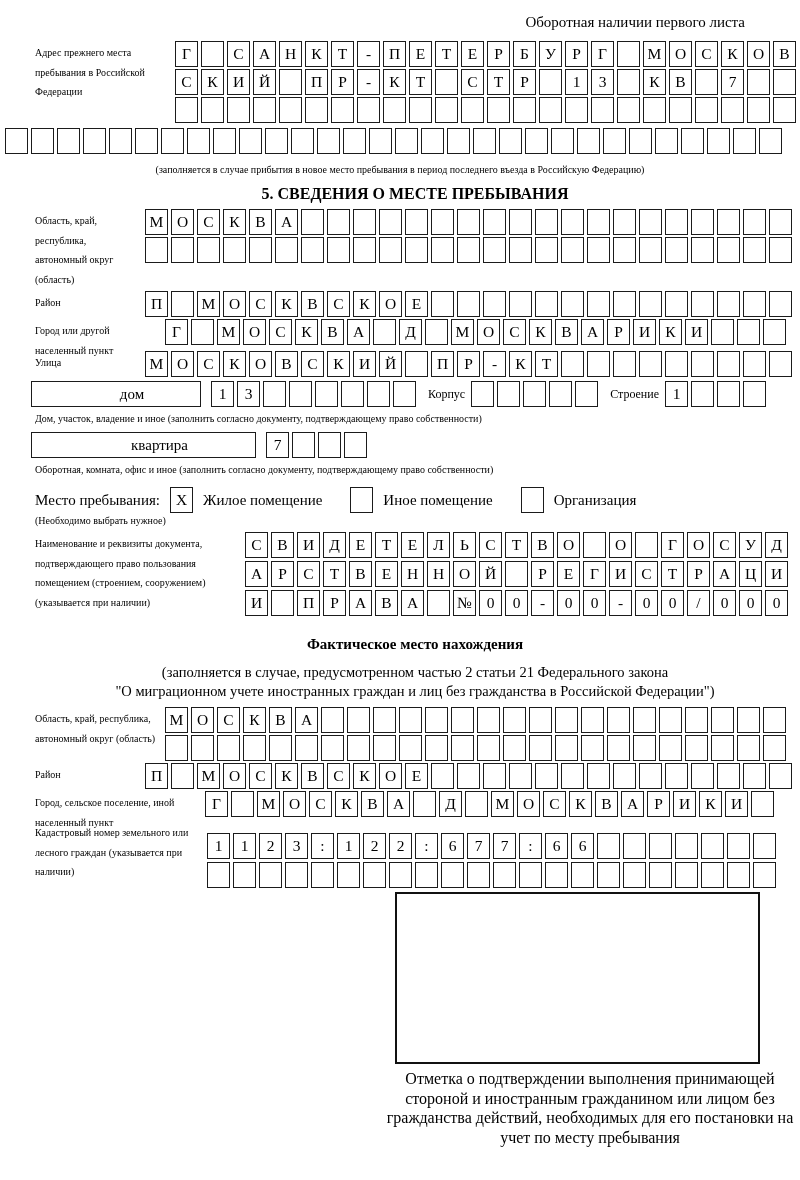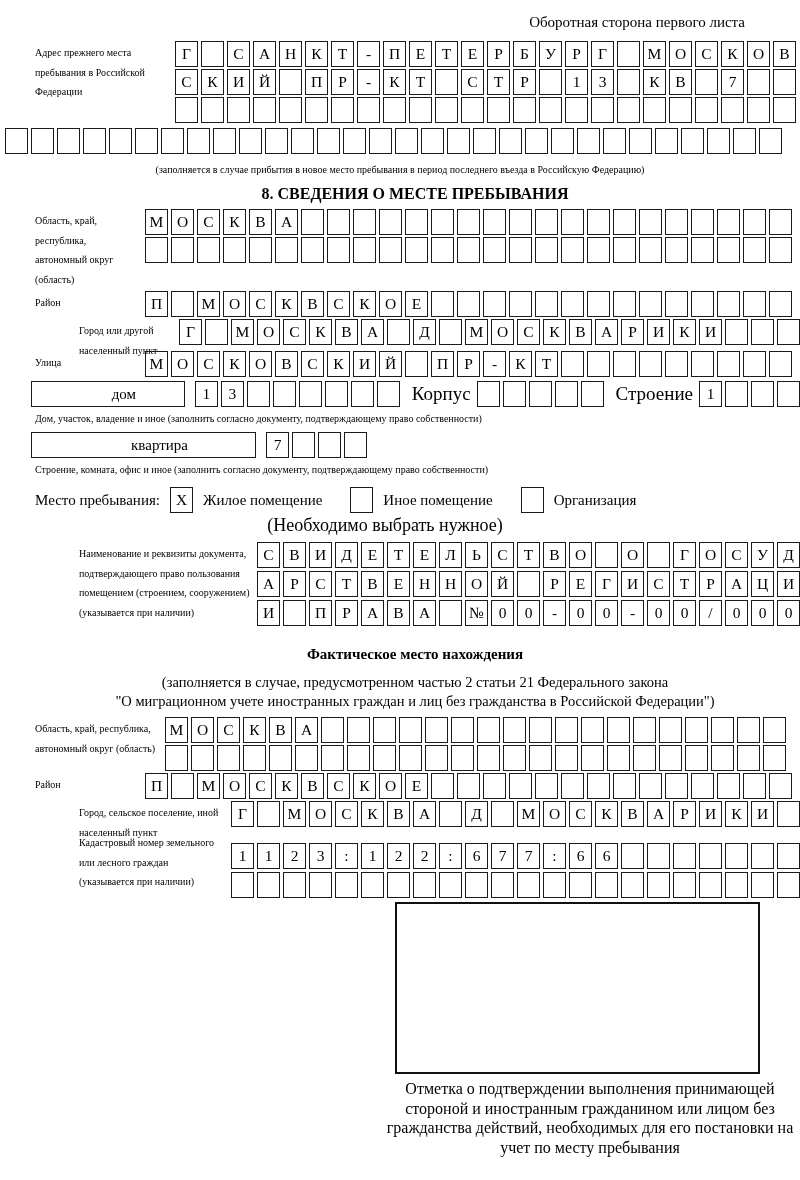--- a/index.html
+++ b/index.html
@@ -6,21 +6,21 @@
   .page {
     position:relative; width:800px; height:1180px; box-sizing:border-box;
     padding:14px 0 0 35px; background:#fff; color:#000;
     font-family:"Liberation Serif","DejaVu Serif",serif; overflow:hidden;
   }
   .page-note { text-align:right; padding-right:55px; font-size:15px; }
 
   .lbl { font-size:10px; line-height:19.5px; padding-top:2px; padding-right:6px; box-sizing:border-box; }
   .w140 { width:140px; } .w110 { width:110px; } .w130 { width:130px; }
   .w210 { width:210px; } .w170 { width:170px; } .w172 { width:172px; }
-  .lbl.overlap { height:30px; overflow:visible;margin-left:44px; }
+  .lbl.overlap { height:30px; overflow:visible; }
 
   .lrow { display:flex; align-items:flex-start; margin-bottom:2px; }
   .stack { display:flex; flex-direction:column; gap:2px; }
 
   .cells { display:inline-flex; gap:3px; flex-wrap:nowrap; }
   .cell {
     box-sizing:border-box; flex:0 0 23px; width:23px; height:26px;
     border:1.5px solid #1b1b1b; text-align:center;
     font-size:15.5px; line-height:23px; font-family:"Liberation Serif",serif;
   }
@@ -31,47 +31,47 @@
 
   .sec-title { text-align:center; font-weight:bold; font-size:16px; margin:6px 35px 6px 0; width:760px; }
 
   .house-row { display:flex; align-items:center; margin-top:4px; }
   .namebox {
     box-sizing:border-box; height:26px; border:1.5px solid #1b1b1b;
     display:inline-flex; align-items:center; justify-content:center; font-size:15px;padding-left:32px;
   }
   .w-dom { width:170px; margin-left:-4px; margin-right:10px; }
   .w-kv  { width:225px; margin-left:-4px; margin-right:10px; }
-  .inline-lbl { font-size:19px; margin:0 6px 0 12px; }
+  .inline-lbl { font-size:12px; margin:0 6px 0 12px; }
 
   .stay-row { display:flex; align-items:center; margin-top:8px; font-size:15px; }
   .stay-row .cell { margin:0 10px 0 10px; }
   .opt { margin-right:18px; }
-  .stay-note { text-align:center; width:700px; font-size:18px; margin-top:2px; }
+  .stay-note { text-align:left; width:700px; font-size:10px; margin-top:2px; }
 
   .mid-head { text-align:center; font-weight:bold; font-size:15px; margin:16px 40px 10px 0; width:760px; }
   .mid-sub { text-align:center; font-size:14.5px; line-height:19px; margin-right:40px; width:760px; }
 
   .doc-block { margin-top:6px; }
 
   .stamp-box {
     box-sizing:border-box; width:365px; height:172px; border:2px solid #111;
     margin-left:360px; margin-top:4px; background:#fff;
   }
   .stamp-caption {
     width:420px; margin-left:345px; margin-top:5px;
     font-size:16px; line-height:19.5px; text-align:center;
   }
 </style>
 </head>
 <body>
 
 <div class="page">
 
-  <div class="page-note">Оборотная сторона первого листа</div>
+  <div class="page-note">Оборотная наличии первого листа</div>
 
   <section style="margin-top:10px;">
     <div class="lrow">
       <div class="lbl w140">Адрес прежнего места пребывания в Российской Федерации</div>
       <div class="stack">
         <div class="cells">
             <span class="cell">Г</span>
             <span class="cell"></span>
             <span class="cell">С</span>
             <span class="cell">А</span>
@@ -178,21 +178,21 @@
         <span class="cell"></span>
         <span class="cell"></span>
         <span class="cell"></span>
         <span class="cell"></span>
         <span class="cell"></span>
         <span class="cell"></span>
       </div>
     <div class="caption center">(заполняется в случае прибытия в новое место пребывания в период последнего въезда в Российскую Федерацию)</div>
   </section>
 
-  <h2 class="sec-title">8. СВЕДЕНИЯ О МЕСТЕ ПРЕБЫВАНИЯ</h2>
+  <h2 class="sec-title">5. СВЕДЕНИЯ О МЕСТЕ ПРЕБЫВАНИЯ</h2>
 
   <div class="lrow">
     <div class="lbl w110">Область, край, республика, автономный округ (область)</div>
     <div class="stack">
       <div class="cells">
           <span class="cell">М</span>
           <span class="cell">О</span>
           <span class="cell">С</span>
           <span class="cell">К</span>
           <span class="cell">В</span>
@@ -371,21 +371,21 @@
 
   <div class="house-row">
     <span class="namebox w-kv">квартира</span>
     <span class="cells">
         <span class="cell">7</span>
         <span class="cell"></span>
         <span class="cell"></span>
         <span class="cell"></span>
       </span>
   </div>
-  <div class="caption">Строение, комната, офис и иное (заполнить согласно документу, подтверждающему право собственности)</div>
+  <div class="caption">Оборотная, комната, офис и иное (заполнить согласно документу, подтверждающему право собственности)</div>
 
   <div class="stay-row">
     <span>Место пребывания:</span>
     <span class="cell">X</span>
     <span class="opt">Жилое помещение</span>
     <span class="cell"></span>
     <span class="opt">Иное помещение</span>
     <span class="cell"></span>
     <span class="opt">Организация</span>
   </div>

